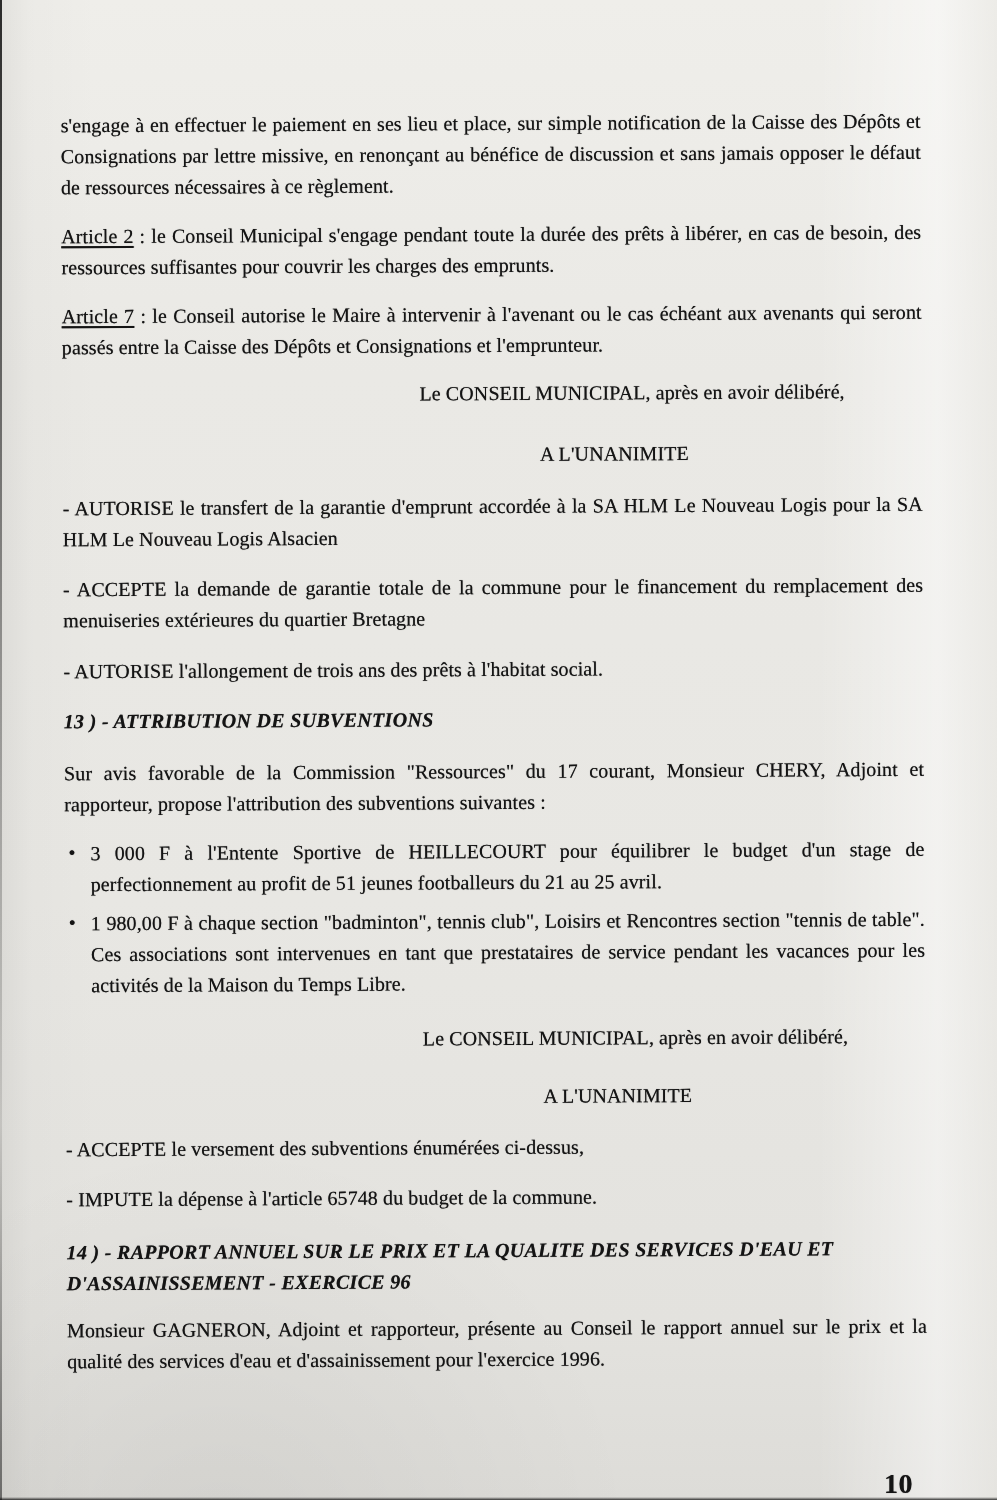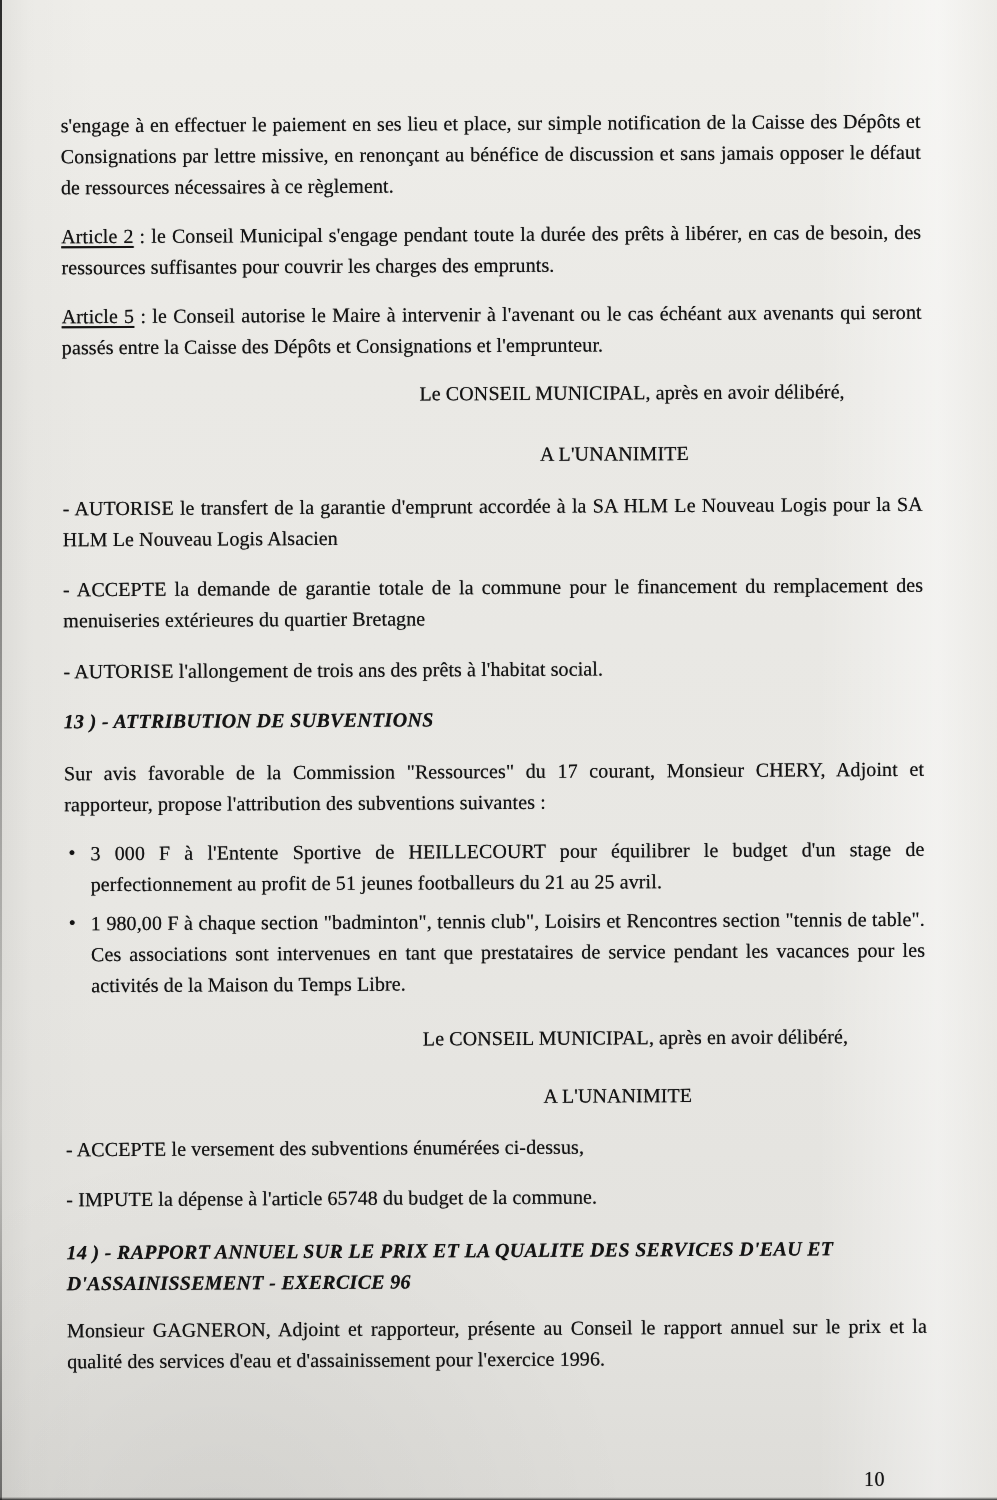--- a/index.html
+++ b/index.html
@@ -69,24 +69,24 @@
     padding-left: 26px;
   }
   .bullet-glyph {
     position: absolute;
     left: 4px;
     top: -1px;
     font-size: 20px;
   }
   .page-number {
     position: absolute;
-    left: 864px;
+    left: 884px;
     top: 1468px;
-    font-size: 20px;
-    font-weight: 400;
+    font-size: 28px;
+    font-weight: 700;
     letter-spacing: 0.5px;
     text-shadow: 0 0 0.7px rgba(25,25,25,0.75);
   }
   
   .mt-intro    { margin-top: 0; }
   .mt-art4     { margin-top: 18px; }
   .mt-art5     { margin-top: 18px; }
   .mt-delib1   { margin-top: 17px; }
   .mt-vote1    { margin-top: 30px; }
   .mt-res1a    { margin-top: 21px; }
@@ -106,21 +106,21 @@
 </head>
 <body>
 
 <div class="page">
   <div class="content">
 
     <p class="para mt-intro">s'engage à en effectuer le paiement en ses lieu et place, sur simple notification de la Caisse des Dépôts et Consignations par lettre missive, en renonçant au bénéfice de discussion et sans jamais opposer le défaut de ressources nécessaires à ce règlement.</p>
 
     <p class="para mt-art4"><span class="underline">Article 2</span><span> : le Conseil Municipal s'engage pendant toute la durée des prêts à libérer, en cas de besoin, des ressources suffisantes pour couvrir les charges des emprunts.</span></p>
 
-    <p class="para mt-art5"><span class="underline">Article 5</span><span> : le Conseil autorise le Maire à intervenir à l'avenant ou le cas échéant aux avenants qui seront passés entre la Caisse des Dépôts et Consignations et l'emprunteur.</span></p>
+    <p class="para mt-art5"><span class="underline">Article 7</span><span> : le Conseil autorise le Maire à intervenir à l'avenant ou le cas échéant aux avenants qui seront passés entre la Caisse des Dépôts et Consignations et l'emprunteur.</span></p>
 
     <p class="centered-line delib mt-delib1">Le CONSEIL MUNICIPAL, après en avoir délibéré,</p>
 
     <p class="centered-line vote mt-vote1">A L'UNANIMITE</p>
 
     <p class="para mt-res1a">- AUTORISE le transfert de la garantie d'emprunt accordée à la SA HLM Le Nouveau Logis pour la SA HLM Le Nouveau Logis Alsacien</p>
 
     <p class="para mt-res1b">- ACCEPTE la demande de garantie totale de la commune pour le financement du remplacement des menuiseries extérieures du quartier Bretagne</p>
 
     <p class="para mt-res1c">- AUTORISE l'allongement de trois ans des prêts à l'habitat social.</p>

